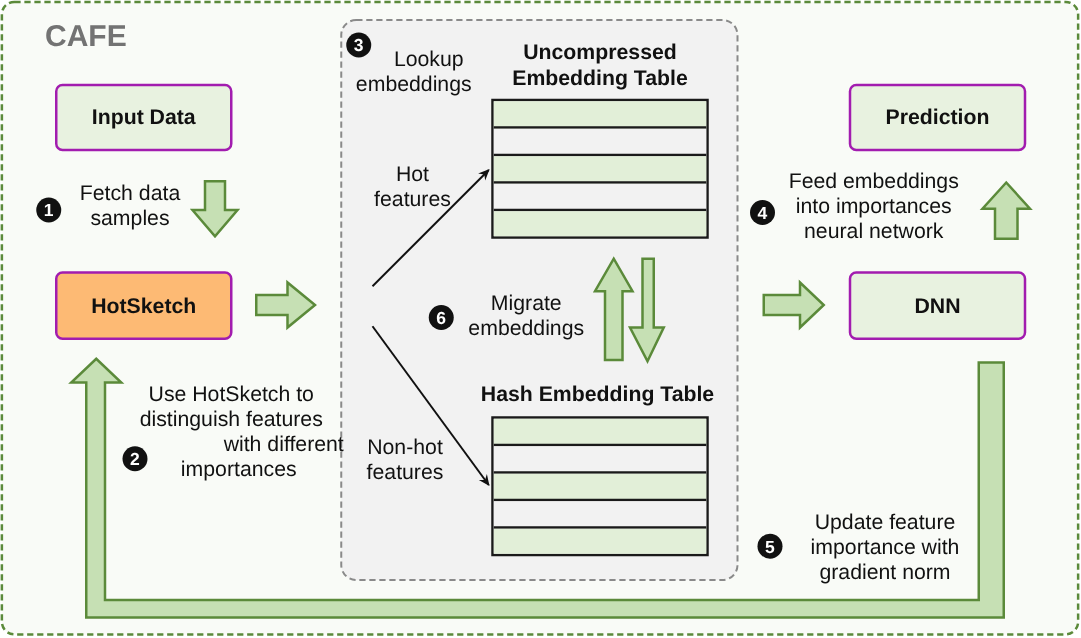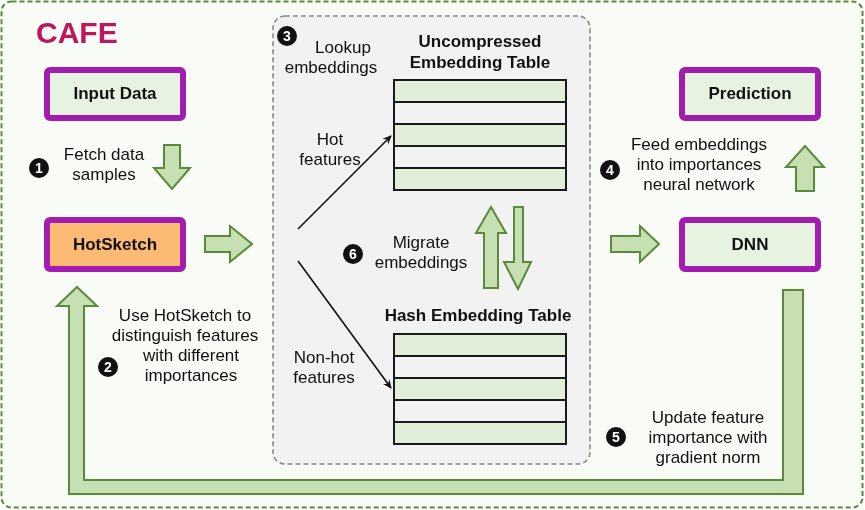--- a/index.html
+++ b/index.html
@@ -1,23 +1,23 @@
 <!DOCTYPE html>
 <html><head>
 <meta charset="utf-8">
 <style>
   html, body { margin:0; padding:0; background:#ffffff; }
   body { width:865px; height:510px; position:relative; overflow:hidden; font-family:"Liberation Sans", sans-serif; color:#111; }
   #canvas { position:absolute; left:0; top:0; width:865px; height:510px; }
   .lbl { position:absolute; font-family:"Liberation Sans", sans-serif; font-size:17px; line-height:20px; color:#111; text-align:center; white-space:nowrap; }
-  .box { position:absolute; border:6px solid #a21caf; border-radius:6px; display:flex; align-items:center; justify-content:center; font-weight:bold; font-size:17px; box-sizing:border-box; }
+  .box { position:absolute; border:2px solid #a21caf; border-radius:6px; display:flex; align-items:center; justify-content:center; font-weight:bold; font-size:17px; box-sizing:border-box; }
   .green { background:#e8f2e0; }
   .blue { background:#fdba74; }
   .badge { position:absolute; width:20px; height:20px; border-radius:50%; background:#111; color:#fff; font-weight:bold; font-size:14px; line-height:20px; text-align:center; }
-  .title { position:absolute; left:36px; top:16px; font-size:30px; font-weight:bold; color:#be185d; }
+  .title { position:absolute; left:36px; top:16px; font-size:24px; font-weight:bold; color:#737373; }
   .table-title { position:absolute; font-weight:bold; font-size:17px; line-height:21px; text-align:center; white-space:nowrap; }
   .emb-table { position:absolute; left:393px; width:174px; border:2px solid #1a1a1a; box-sizing:border-box; }
   .emb-row { height:22px; border-bottom:2px solid #1a1a1a; box-sizing:border-box; }
   .emb-row:last-child { border-bottom:none; height:20px; }
   .emb-row.filled { background:#e2efd8; }
   .emb-row.empty { background:#f2f2f2; }
 </style>
 </head>
 <body>
 
@@ -68,21 +68,21 @@
 <div class="badge" style="left:29px;top:158px;">1</div>
 <div class="lbl" style="left:54px;top:145px;width:100px;">
   <div>Fetch data</div>
   <div>samples</div>
 </div>
 
 <div class="badge" style="left:98px;top:357px;">2</div>
 <div class="lbl" style="left:95px;top:306px;width:180px;">
   <div>Use HotSketch to</div>
   <div>distinguish features</div>
-  <div style="padding-left:12px;">with different</div>
+  <div style="padding-left:12px;text-align:right;">with different</div>
   <div style="padding-left:12px;">importances</div>
 </div>
 
 <div class="badge" style="left:277px;top:26px;">3</div>
 <div class="lbl" style="left:275px;top:38px;width:112px;">
   <div style="padding-left:24px;">Lookup</div>
   <div>embeddings</div>
 </div>
 
 <div class="badge" style="left:600px;top:160px;">4</div>

